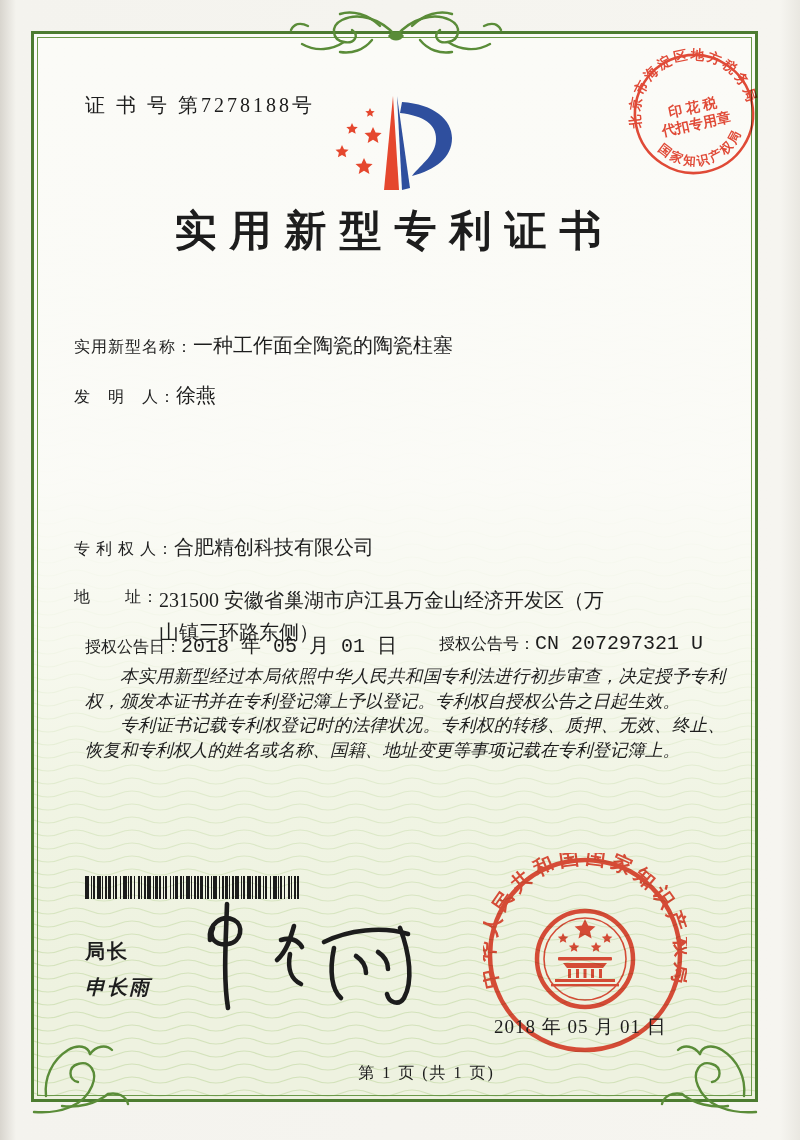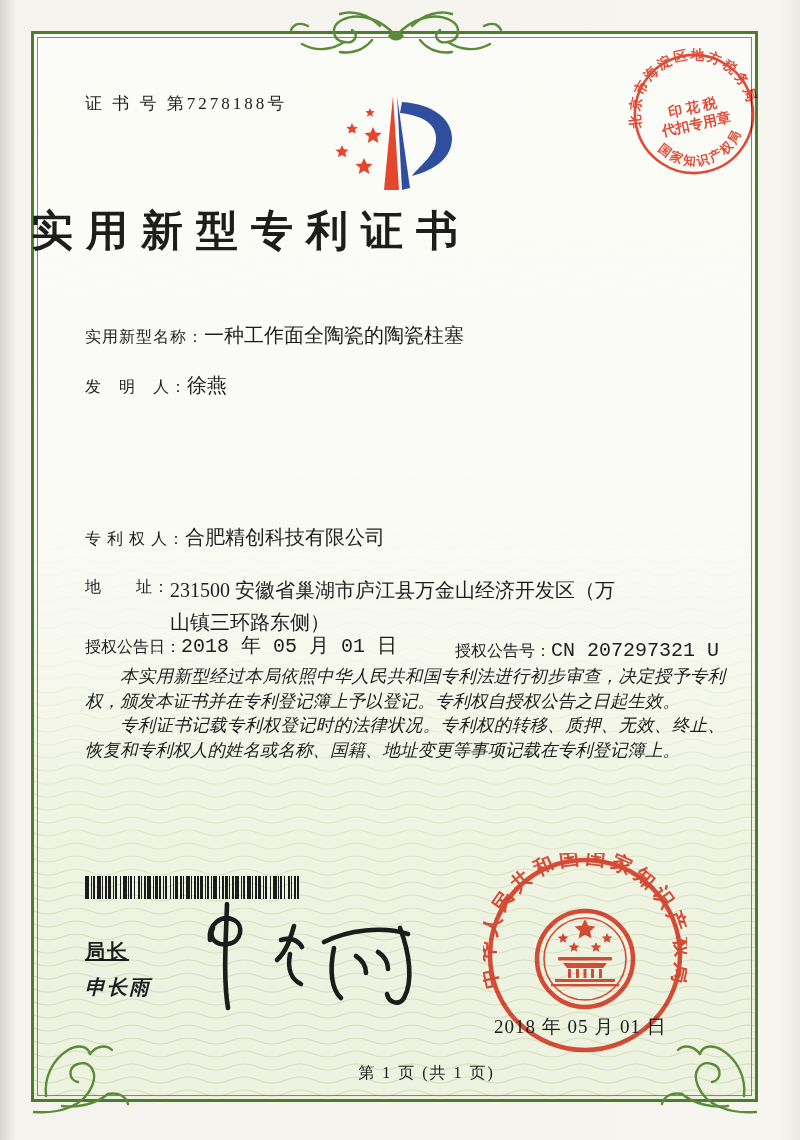--- a/index.html
+++ b/index.html
@@ -25,46 +25,46 @@
   }
 
   .frame{ position:absolute; left:31px; top:31px; width:727px; height:1071px;
     border:3px solid var(--border-green,#4c7c30); z-index:1; pointer-events:none; }
   .frame .thin{ position:absolute; inset:3px; border:1px solid #6b9a49; }
 
   .ornament{ position:absolute; z-index:2; }
 
   .content{ position:absolute; z-index:3; }
 
-  .cert-no{ left:85px; top:92px; font-size:17px; letter-spacing:3px; }
+  .cert-no{ left:85px; top:92px; font-size:20px; letter-spacing:3px; }
 
   .logo{ left:330px; top:90px; }
 
-  .title{ left:31px; top:203px; width:727px; text-align:left;
+  .title{ left:31px; top:203px; width:727px; text-align:center;
     font-size:42px; font-weight:bold; letter-spacing:13px; }
 
-  .field{ left:85px; font-size:20px; white-space:nowrap; }
+  .field{ left:74px; font-size:20px; white-space:nowrap;margin-top:10px; }
   .field .lbl{ font-size:16px; letter-spacing:1px; }
   .field .val{ font-size:20px; }
   .f0{top:322px}.f1{top:372px}.f2{top:422px}.f3{top:472px}.f4{top:524px}
   .f5{top:574px}
   .f5 .val{ display:inline-block; width:456px; white-space:normal;
     vertical-align:top; line-height:32px; }
   .grant-row{ left:85px; top:632px; width:640px; font-size:20px; white-space:nowrap;font-family:Liberation Mono, monospace; }
-  .grant-row .right{ position:absolute; left:370px; top:0;margin-top:7px; }
+  .grant-row .right{ position:absolute; left:354px; top:0; }
 
   .paras{ left:85px; top:664px; width:640px; font-size:17.5px; line-height:24.5px;
     text-align:justify; }
   .paras p{ text-indent:2em;font-style:italic; }
 
   .barcode{ left:85px; top:876px; }
 
   .signer{ left:85px; font-family:"Liberation Sans","DejaVu Sans",sans-serif;
     font-size:20px; font-weight:bold; letter-spacing:2px; }
-  .signer.t1{ top:938px;text-decoration:underline; }
+  .signer.t1{ top:938px; }
   .signer.t2{ top:974px;font-style:italic; }
 
   .signature{ left:182px; top:898px; z-index:3; }
 
   .seal{ position:absolute; z-index:4; mix-blend-mode:multiply; }
   .tax-stamp{ left:628px; top:48px; }
   .office-seal{ left:483px; top:853px; }
 
   .seal-date{ left:494px; top:1014px; font-size:19px; letter-spacing:1px; z-index:5; }
 

